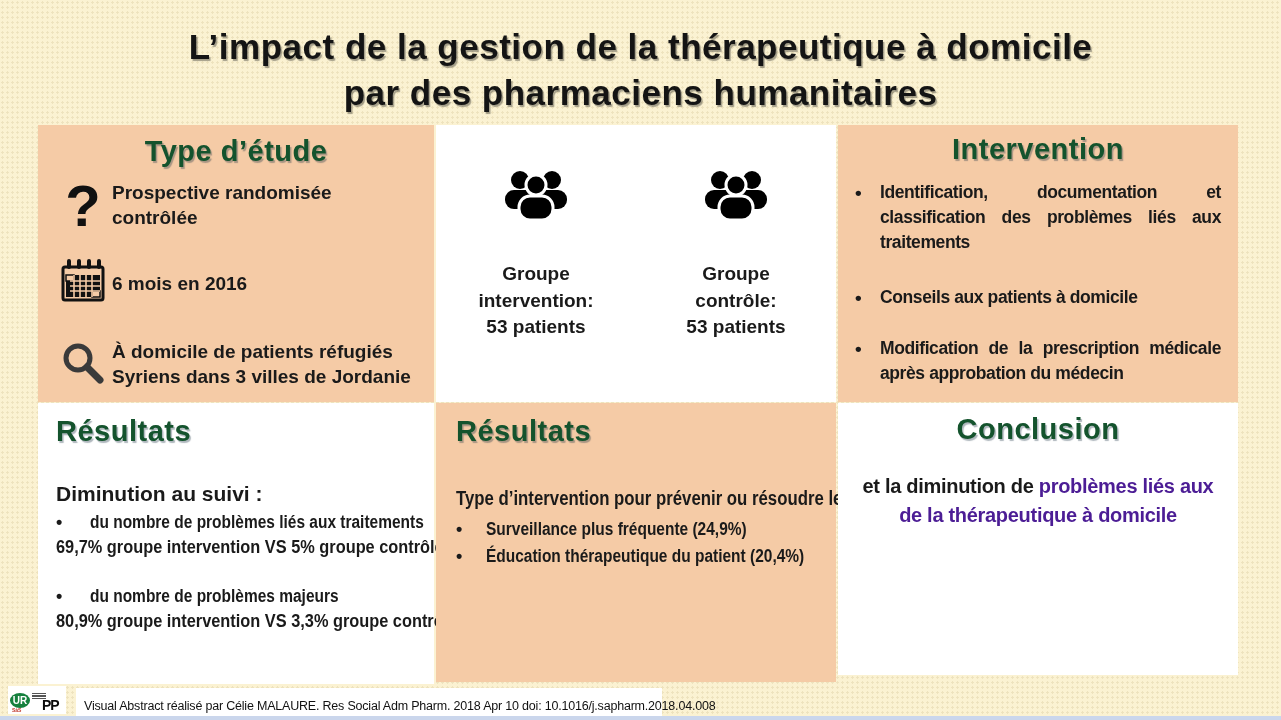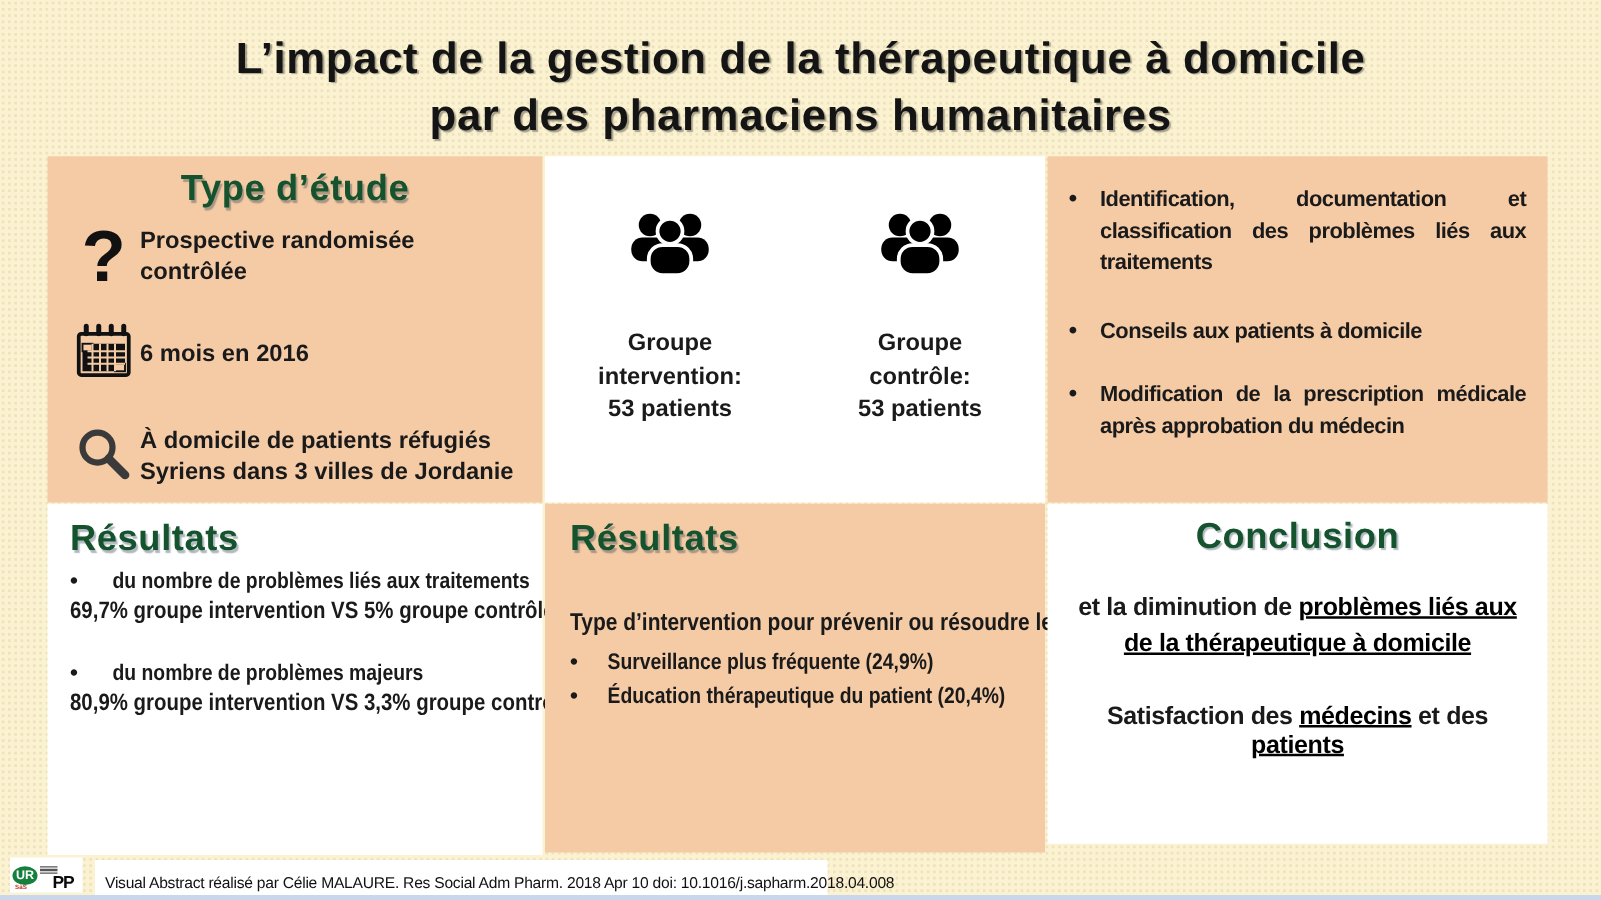--- a/index.html
+++ b/index.html
@@ -57,21 +57,21 @@
   .gap22{height:22px;}
 
   
   #p-res2{left:436px;top:403px;width:400px;height:279px;padding:12px 20px;}
   .res2-intro{margin-top:36px;font-size:19.5px;font-weight:bold;line-height:1.5;}
   .b-dot2{flex:0 0 30px;font-size:18px;font-weight:bold;}
 
   
   #p-conclusion{left:838px;top:403px;width:400px;height:272px;padding:10px 13px;text-align:center;}
   .conc-body{margin-top:26px;font-size:20px;font-weight:bold;line-height:1.45;letter-spacing:-.3px;}
-  .teal{color:#000000;text-decoration:underline;}
+  .teal{color:#4c1d95;}
   .satisfaction{margin-top:32px;font-size:20px;font-weight:bold;letter-spacing:-.3px;}
 
   
   #logo-box{position:absolute;left:8px;top:686px;width:58px;height:28px;background:#fff;display:flex;align-items:center;padding:1px 2px;box-sizing:border-box;}
   .logo-circle{width:20px;height:15px;border-radius:50%;background:#15803d;color:#fff;font-size:10px;font-weight:bold;display:flex;align-items:center;justify-content:center;flex:0 0 20px;}
   .logo-pp{font-size:14px;font-weight:bold;color:#0a0a0a;margin-left:-4px;margin-top:10px;letter-spacing:-1px;}
   .logo-lines{display:flex;flex-direction:column;gap:1px;margin-left:2px;margin-top:-8px;}
   .logo-lines i{display:block;width:14px;height:1.5px;background:#555;}
   .logo-sas{position:absolute;left:4px;bottom:1px;font-size:5px;color:#C0392B;font-weight:bold;}
   #footer-bar{position:absolute;left:76px;top:688px;width:586px;height:35px;background:#fff;display:flex;align-items:center;padding-left:8px;box-sizing:border-box;}
@@ -152,36 +152,38 @@
           </svg>
         </span>
         <div class="group-label pre">Groupe
 contrôle:
 53 patients</div>
       </div>
     </div>
   </div>
 
   <div class="panel peach" id="p-intervention">
+    <div class="panel-heading center">Intervention</div>
     <div class="iv-item mt14">
       <span class="iv-bullet">•</span>
       <span class="iv-text">Identification, documentation et classification des problèmes liés aux traitements</span>
     </div>
     <div class="iv-item mt30">
       <span class="iv-bullet">•</span>
       <span class="iv-text">Conseils aux patients à domicile</span>
     </div>
     <div class="iv-item mt26">
       <span class="iv-bullet">•</span>
       <span class="iv-text">Modification de la prescription médicale après approbation du médecin</span>
     </div>
   </div>
 
   <div class="panel white" id="p-res1">
     <div class="panel-heading">Résultats</div>
+    <div class="res-sub">Diminution au suivi :</div>
     <div class="b-row">
       <span class="b-dot">•</span>
       <span class="b-txt"><span class="cond">du nombre de problèmes liés aux traitements</span></span>
     </div>
     <div class="stat-line"><span class="cond">69,7% groupe intervention VS 5% groupe contrôle</span></div>
     <div class="gap22"></div>
     <div class="b-row">
       <span class="b-dot">•</span>
       <span class="b-txt"><span class="cond">du nombre de problèmes majeurs</span></span>
     </div>
@@ -200,23 +202,20 @@
       <span class="b-dot2">•</span>
       <span class="b-txt"><span class="cond">Éducation thérapeutique du patient (20,4%)</span></span>
     </div>
   </div>
 
   <div class="panel white" id="p-conclusion">
     <div class="panel-heading center">Conclusion</div>
     <div class="conc-body">
       <div><span>et la diminution de </span><span class="teal">problèmes liés aux</span></div>
       <div><span class="teal">de la thérapeutique à domicile</span></div>
-    </div>
-    <div class="satisfaction">
-      <span>Satisfaction des </span><span class="teal">médecins</span><span> et des </span><span class="teal">patients</span>
     </div>
   </div>
 
   <div id="logo-box">
     <div class="logo-circle">UR</div>
     <div class="logo-lines">
         <i></i>
         <i></i>
         <i></i>
       </div>

